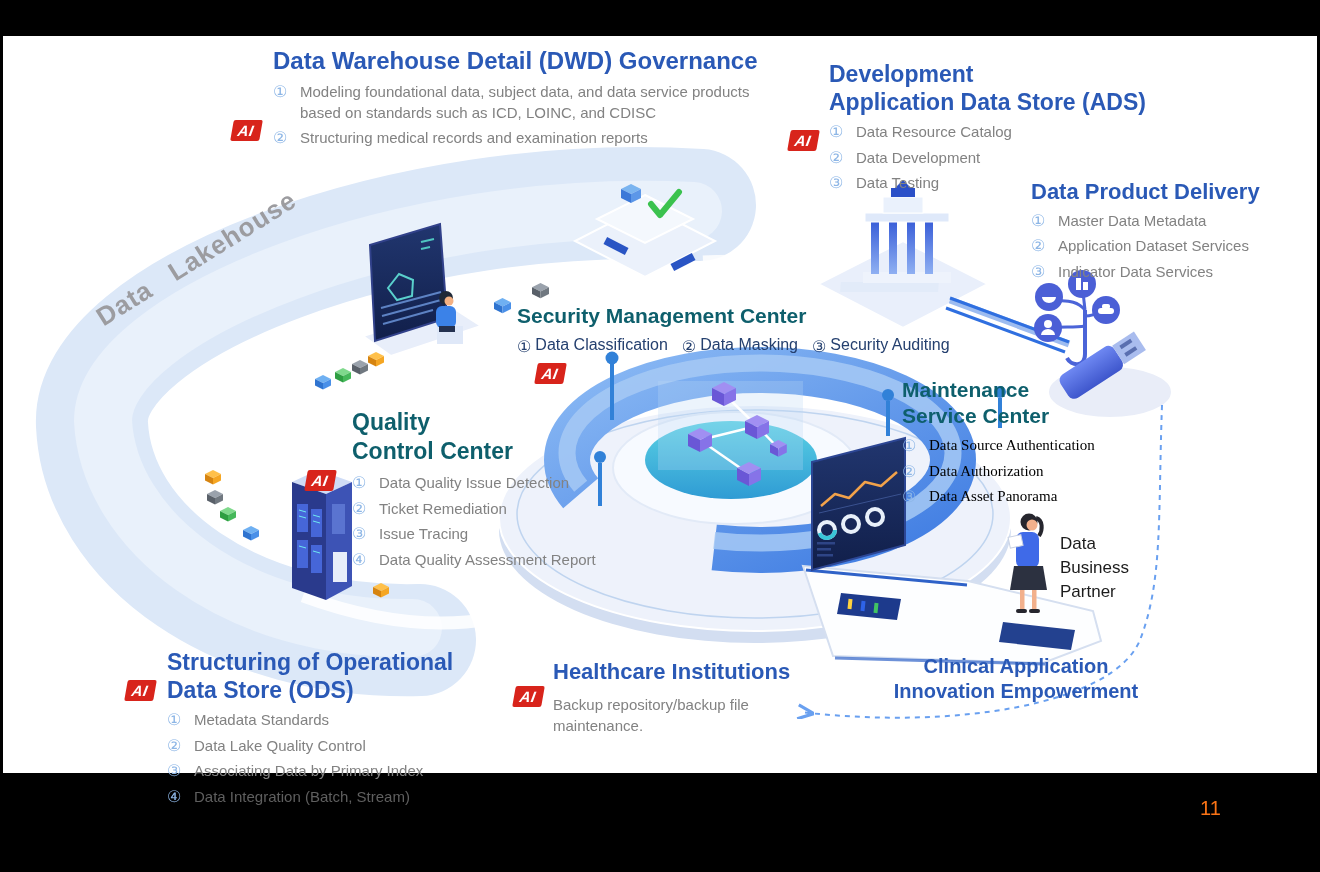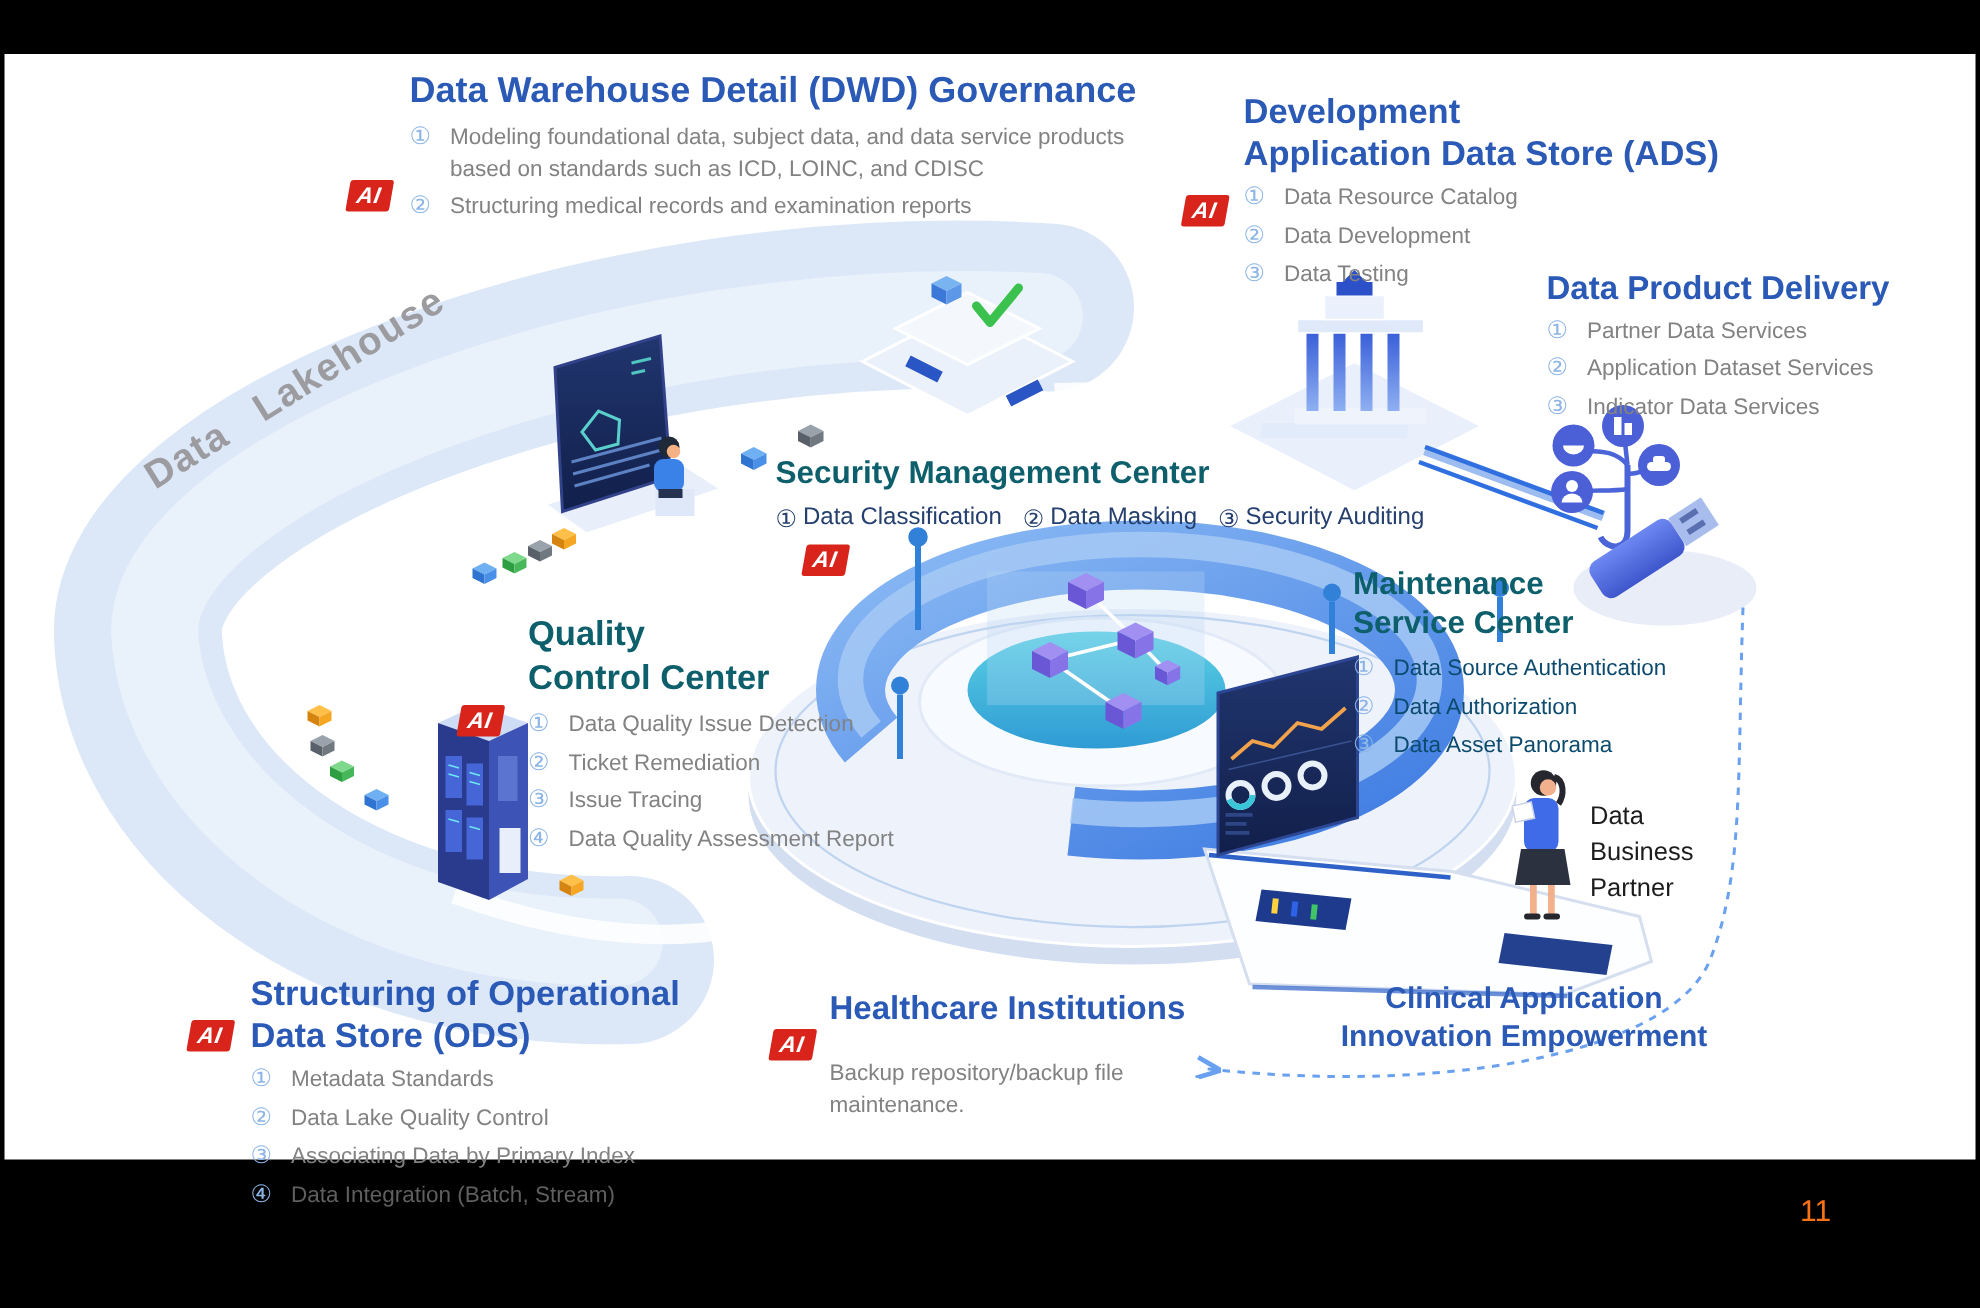--- a/index.html
+++ b/index.html
@@ -8,21 +8,21 @@
     font-family:"Liberation Sans",sans-serif;overflow:hidden;
   }
   .slide{position:absolute;left:3px;top:36px;width:1314px;height:737px;background:#ffffff;}
   .illu{position:absolute;left:0;top:0;width:1314px;height:737px;pointer-events:none;}
   .sec{position:absolute;z-index:5;}
   .blue-title{color:#2a59b6;font-weight:700;line-height:1.22;}
   .teal-title{color:#0e5f6c;font-weight:700;line-height:1.26;}
   .row{display:flex;align-items:flex-start;margin-top:4px;}
   .num{color:#8db6e6;font-size:16px;width:27px;flex:none;line-height:1.35;}
   .itxt{color:#828282;font-size:15px;line-height:1.4;}
-  .navy-items .itxt{color:#0c4a6e;}
+  .navy-items .itxt{color:#000000;font-family:Liberation Serif, serif;}
   .ai{
     position:absolute;background:#d8241b;color:#ffffff;font-weight:800;font-style:italic;
     font-size:15px;line-height:1;padding:3px 7px 3px 6px;transform:skewX(-10deg);
     border-radius:2px;letter-spacing:.5px;
   }
   .inline-items{display:flex;gap:14px;margin-top:7px;font-size:16px;color:#25406f;white-space:nowrap;}
   .inline-items .pair{display:flex;gap:4px;}
   .inline-items .num{width:auto;font-size:16px;color:#25406f;}
   .pre{white-space:pre-line;}
   #lakehouse{
@@ -375,21 +375,21 @@
         </div>
     </div>
     <span class="ai" style="left:-40px;top:70px;">AI</span>
   </div>
 
   <div class="sec" id="dpd" style="left:1028px;top:143px;width:280px;">
     <div class="blue-title" style="font-size:22px;">Data Product Delivery</div>
     <div style="margin-top:4px;">
       <div class="row">
           <span class="num">①</span>
-          <span class="itxt">Partner Data Services</span>
+          <span class="itxt">Master Data Metadata</span>
         </div>
       <div class="row">
           <span class="num">②</span>
           <span class="itxt">Application Dataset Services</span>
         </div>
       <div class="row">
           <span class="num">③</span>
           <span class="itxt">Indicator Data Services</span>
         </div>
     </div>
@@ -482,21 +482,21 @@
       <div class="row on-black">
           <span class="num">④</span>
           <span class="itxt">Data Integration (Batch, Stream)</span>
         </div>
     </div>
     <span class="ai" style="left:-41px;top:32px;">AI</span>
   </div>
 
   <div class="sec" id="hci" style="left:550px;top:623px;width:300px;">
     <div class="blue-title" style="font-size:22px;">Healthcare Institutions</div>
-    <div class="itxt pre" style="margin-top:19px;">Backup repository/backup file
+    <div class="itxt pre" style="margin-top:8px;">Backup repository/backup file
 maintenance.</div>
     <span class="ai" style="left:-39px;top:27px;">AI</span>
   </div>
 
   <div class="sec blue-title" id="caie" style="left:845px;top:618px;width:336px;text-align:center;font-size:20px;line-height:1.25;">
     <span style="display:block;">Clinical Application</span>
     <span style="display:block;">Innovation Empowerment</span>
   </div>
 
   <div id="lakehouse">Data   Lakehouse</div>

